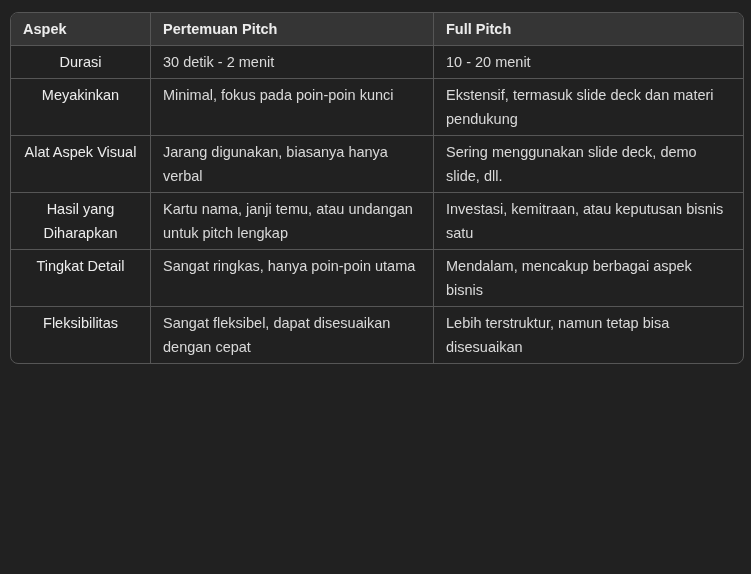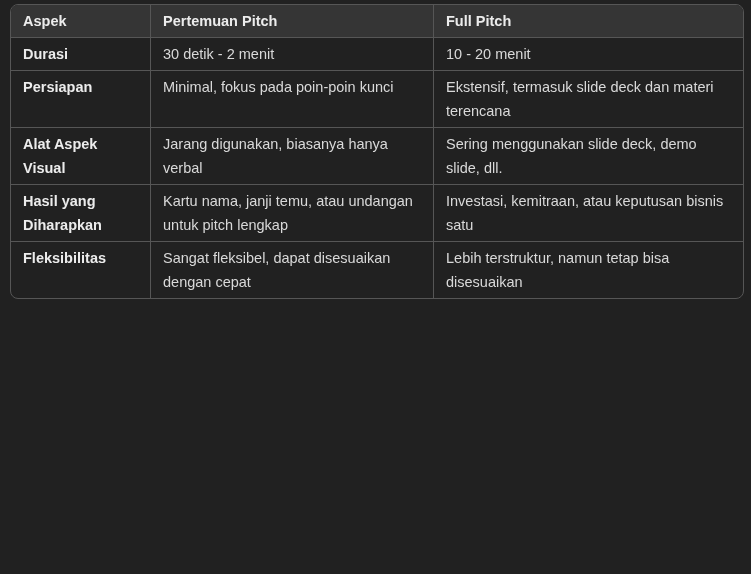--- a/index.html
+++ b/index.html
@@ -10,21 +10,21 @@
     --heading-text: #ececec;
   }
   * { margin: 0; padding: 0; box-sizing: border-box; }
   html, body {
     width: 751px; height: 574px;
     background: var(--page-bg);
     overflow: hidden;
     font-family: "Liberation Sans", sans-serif;
   }
   .page {
-    padding: 4px 9px 11px 10px;
+    padding: 12px 9px 11px 10px;
     width: 665px; height: 574px;
   }
   table.comparison {
     width: 732px;
     table-layout: fixed;
     border-collapse: separate;
     border-spacing: 0;
     border: 1px solid var(--border);
     border-radius: 8px;
     overflow: hidden;
@@ -46,21 +46,22 @@
   }
   th:last-child, td:last-child { border-right: none; }
   tbody tr:last-child th, tbody tr:last-child td { border-bottom: none; }
   thead th {
     background: var(--header-bg);
     color: var(--heading-text);
     font-weight: bold;
   }
   tbody th {
     color: var(--heading-text);
-    font-weight: bold;
+    font-weight: normal;
+    text-align: center;
   }
 </style>
 </head>
 <body>
 
 <div class="page">
   <table class="comparison">
     <colgroup>
       <col class="c-aspek">
         <col class="c-elevator">
@@ -73,34 +74,39 @@
         <th>Full Pitch</th>
       </tr>
     </thead>
     <tbody>
       <tr>
         <th>Durasi</th>
         <td>30 detik - 2 menit</td>
         <td>10 - 20 menit</td>
       </tr>
       <tr>
-        <th>Persiapan</th>
+        <th>Meyakinkan</th>
         <td>Minimal, fokus pada poin-poin kunci</td>
-        <td>Ekstensif, termasuk slide deck dan materi terencana</td>
+        <td>Ekstensif, termasuk slide deck dan materi pendukung</td>
       </tr>
       <tr>
         <th>Alat Aspek Visual</th>
         <td>Jarang digunakan, biasanya hanya verbal</td>
         <td>Sering menggunakan slide deck, demo slide, dll.</td>
       </tr>
       <tr>
         <th>Hasil yang Diharapkan</th>
         <td>Kartu nama, janji temu, atau undangan untuk pitch lengkap</td>
         <td>Investasi, kemitraan, atau keputusan bisnis satu</td>
       </tr>
       <tr>
+        <th>Tingkat Detail</th>
+        <td>Sangat ringkas, hanya poin-poin utama</td>
+        <td>Mendalam, mencakup berbagai aspek bisnis</td>
+      </tr>
+      <tr>
         <th>Fleksibilitas</th>
         <td>Sangat fleksibel, dapat disesuaikan dengan cepat</td>
         <td>Lebih terstruktur, namun tetap bisa disesuaikan</td>
       </tr>
     </tbody>
   </table>
 </div>
 
 </body></html>

